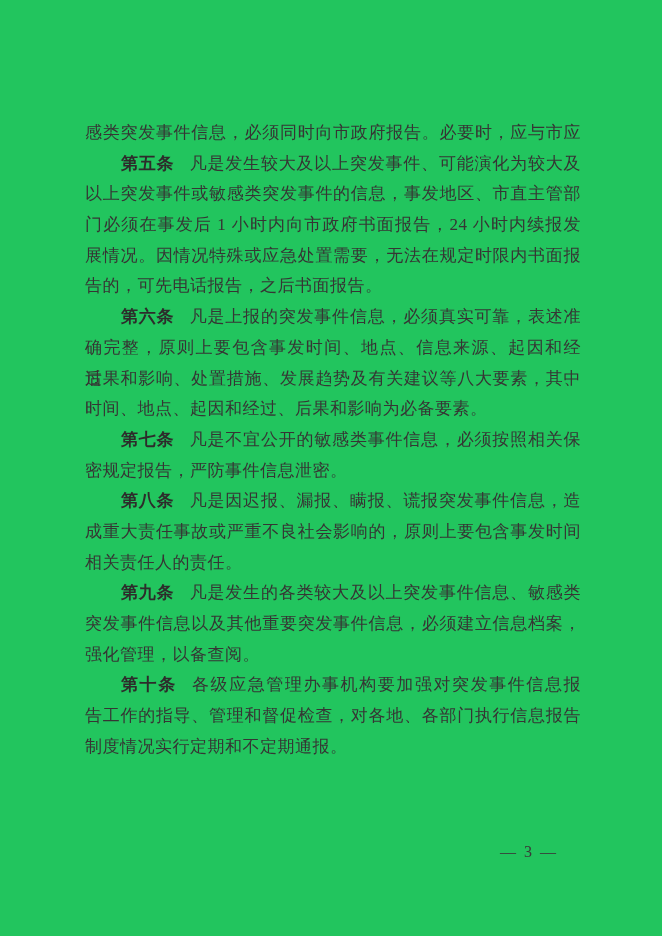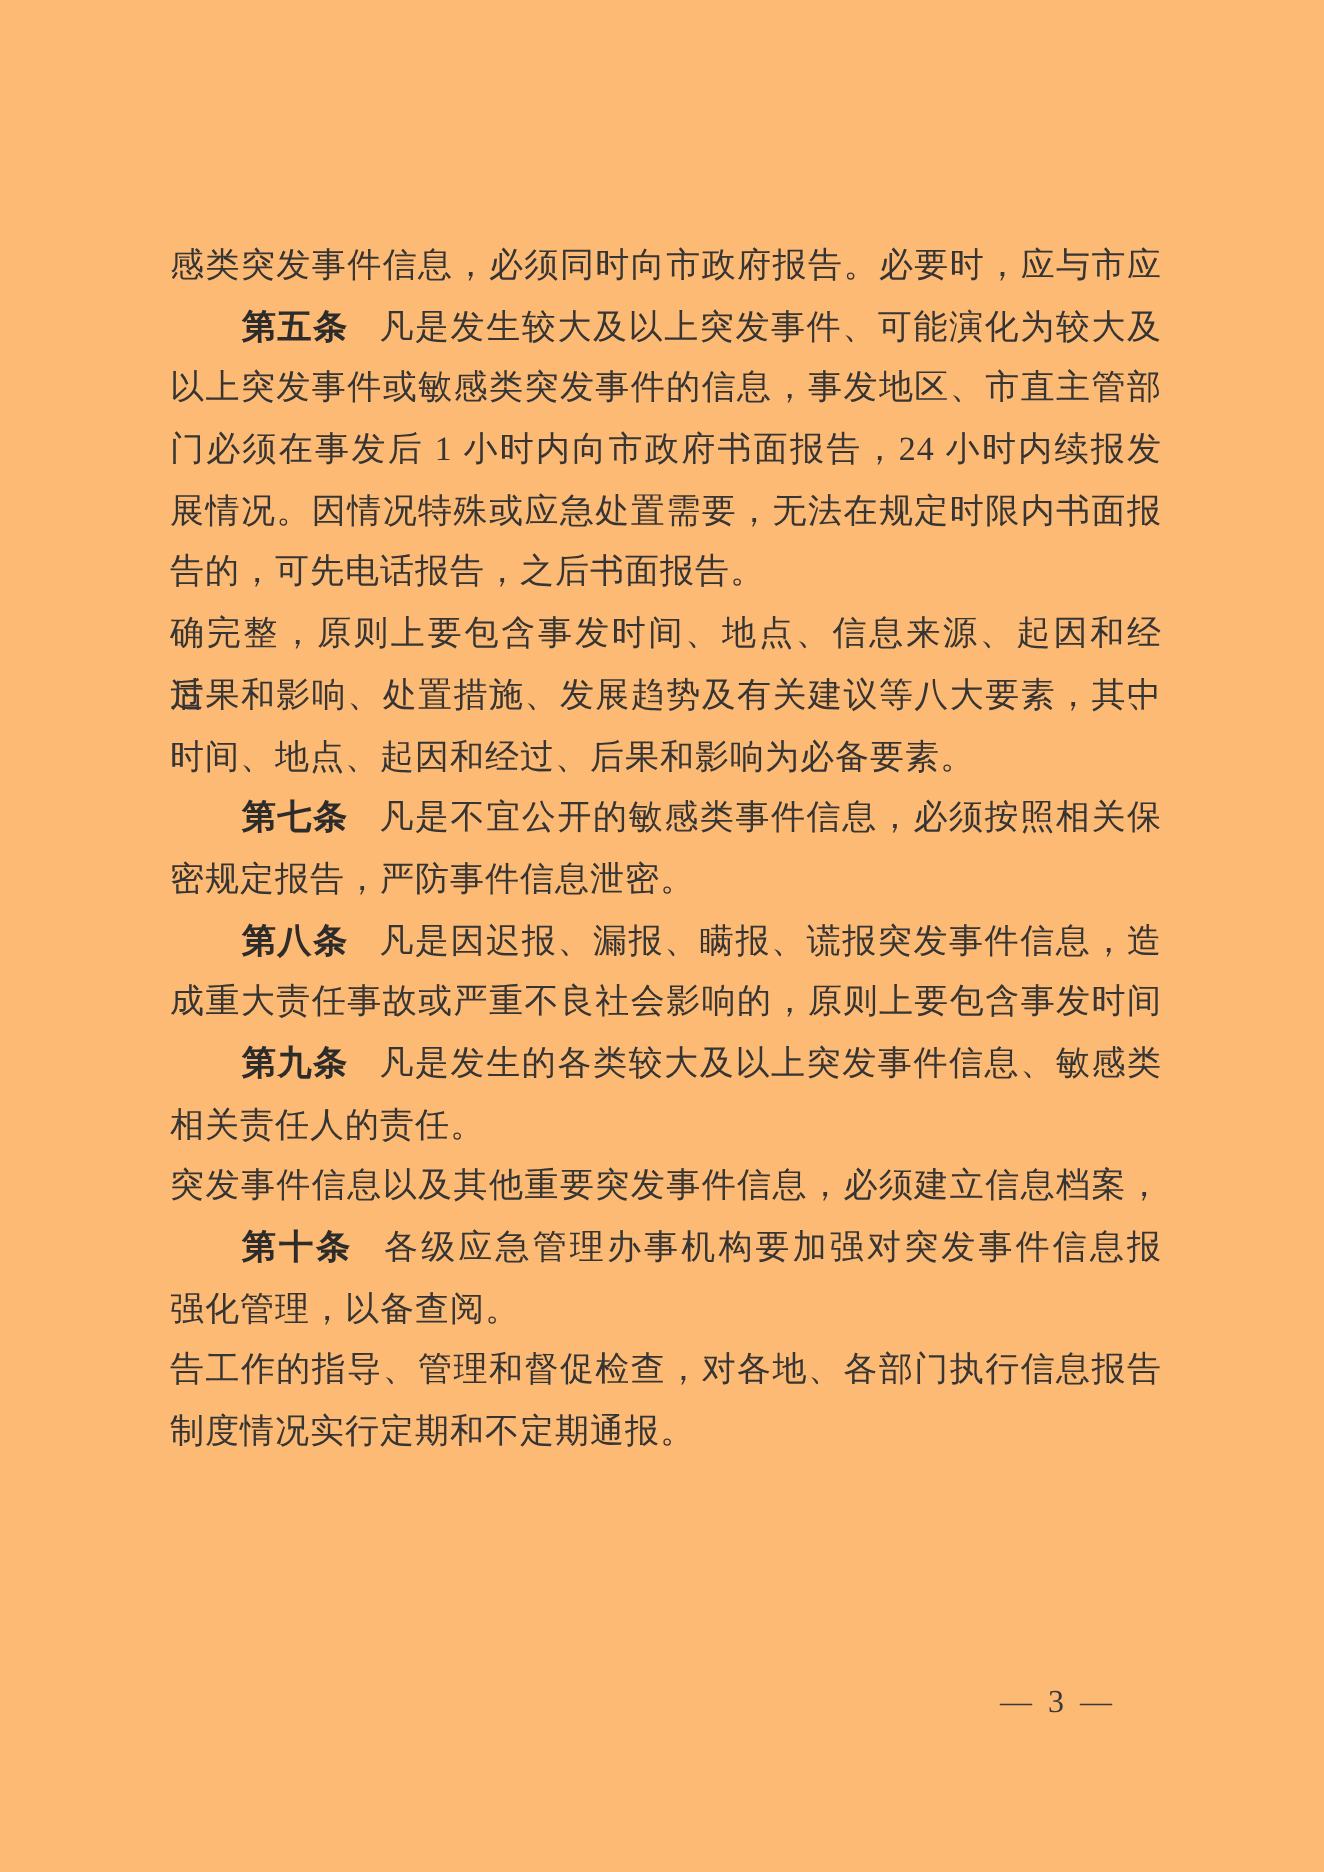--- a/index.html
+++ b/index.html
@@ -4,21 +4,21 @@
 <style>
   html, body {
     margin: 0;
     padding: 0;
     background: #e8e8e8;
   }
   .page {
     position: relative;
     width: 662px;
     height: 936px;
-    background: #fdba74;
+    background: #22c55e;
     overflow: hidden;
     font-family: "Liberation Serif", "DejaVu Serif", serif;
     color: #333231;
   }
   .text-block {
     position: absolute;
     left: 85px;
     top: 118px;
     width: 496px;
   }
@@ -66,35 +66,36 @@
   <div class="text-block">
 
     <div class="line fill"><span>感类突发事件信息，必须同时向市政府报告。必要时，应与市应</span></div>
 
     <div class="line fill indent"><span class="art">第五条</span><span>凡是发生较大及以上突发事件、可能演化为较大及</span></div>
     <div class="line fill"><span>以上突发事件或敏感类突发事件的信息，事发地区、市直主管部</span></div>
     <div class="line fill"><span>门必须在事发后 1 小时内向市政府书面报告，24 小时内续报发</span></div>
     <div class="line fill"><span>展情况。因情况特殊或应急处置需要，无法在规定时限内书面报</span></div>
     <div class="line end"><span>告的，可先电话报告，之后书面报告。</span></div>
 
+    <div class="line fill indent"><span class="art">第六条</span><span>凡是上报的突发事件信息，必须真实可靠，表述准</span></div>
     <div class="line fill"><span>确完整，原则上要包含事发时间、地点、信息来源、起因和经过、</span></div>
     <div class="line fill"><span>后果和影响、处置措施、发展趋势及有关建议等八大要素，其中</span></div>
     <div class="line end"><span>时间、地点、起因和经过、后果和影响为必备要素。</span></div>
 
     <div class="line fill indent"><span class="art">第七条</span><span>凡是不宜公开的敏感类事件信息，必须按照相关保</span></div>
     <div class="line end"><span>密规定报告，严防事件信息泄密。</span></div>
 
     <div class="line fill indent"><span class="art">第八条</span><span>凡是因迟报、漏报、瞒报、谎报突发事件信息，造</span></div>
     <div class="line fill"><span>成重大责任事故或严重不良社会影响的，原则上要包含事发时间</span></div>
+    <div class="line end"><span>相关责任人的责任。</span></div>
+
     <div class="line fill indent"><span class="art">第九条</span><span>凡是发生的各类较大及以上突发事件信息、敏感类</span></div>
+    <div class="line fill"><span>突发事件信息以及其他重要突发事件信息，必须建立信息档案，</span></div>
+    <div class="line end"><span>强化管理，以备查阅。</span></div>
 
-    <div class="line end"><span>相关责任人的责任。</span></div>
-    <div class="line fill"><span>突发事件信息以及其他重要突发事件信息，必须建立信息档案，</span></div>
     <div class="line fill indent"><span class="art">第十条</span><span>各级应急管理办事机构要加强对突发事件信息报</span></div>
-
-    <div class="line end"><span>强化管理，以备查阅。</span></div>
     <div class="line fill"><span>告工作的指导、管理和督促检查，对各地、各部门执行信息报告</span></div>
     <div class="line end"><span>制度情况实行定期和不定期通报。</span></div>
 
   </div>
 
   <div class="pagenum">— 3 —</div>
 </div>
 
 </body></html>

